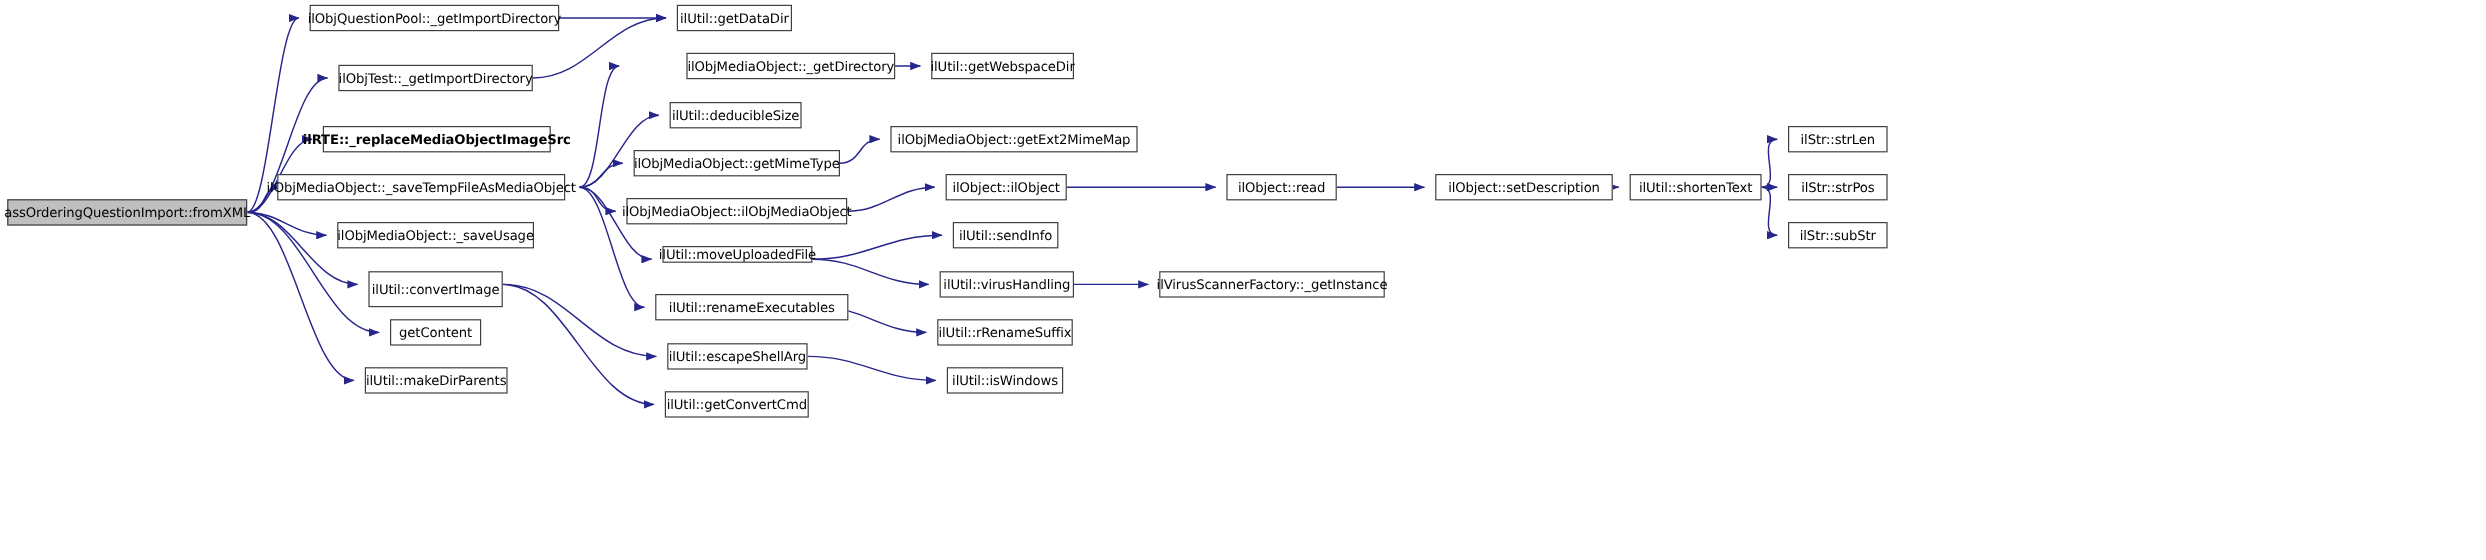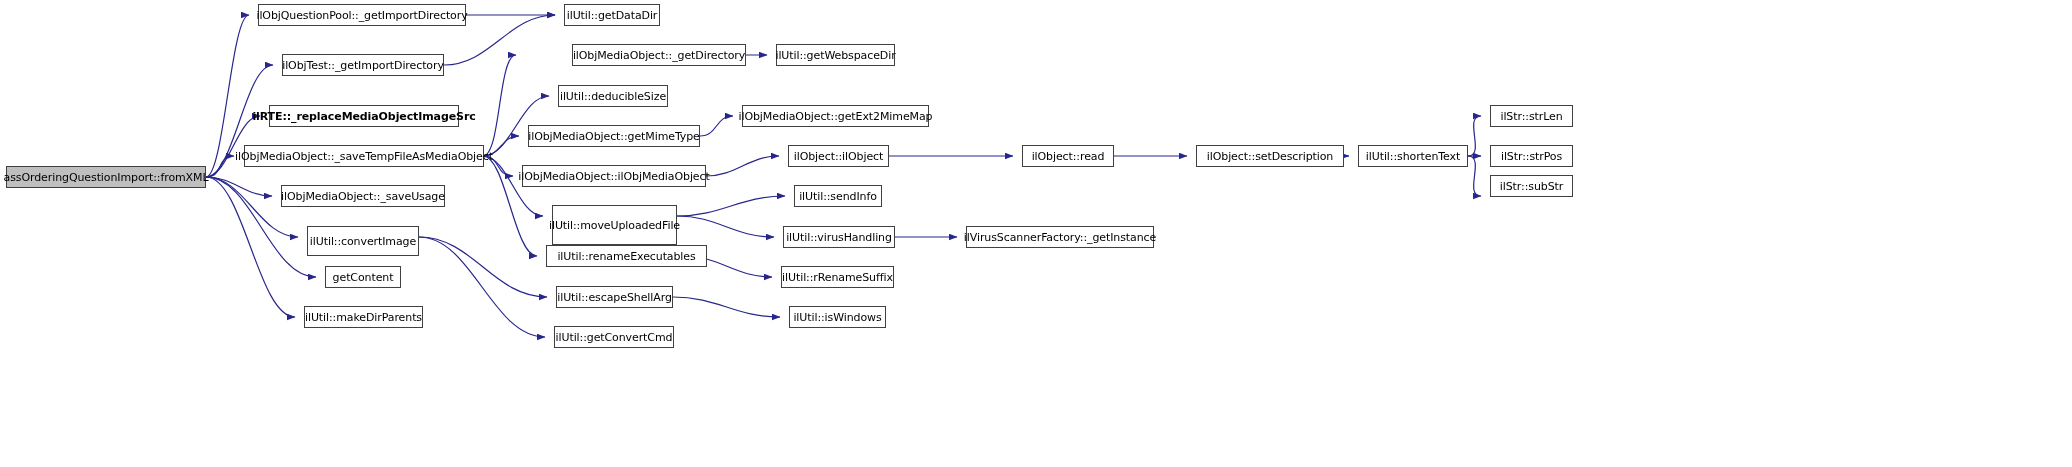--- a/index.html
+++ b/index.html
@@ -97,21 +97,21 @@
       </div>
       <div class="node" style="left: 258px; top: 4px; width: 208px; height: 22px;">
         <span class="node-label">ilObjQuestionPool::_getImportDirectory</span>
       </div>
       <div class="node" style="left: 282px; top: 54px; width: 162px; height: 22px;">
         <span class="node-label">ilObjTest::_getImportDirectory</span>
       </div>
       <div class="node" style="left: 269px; top: 105px; width: 190px; height: 22px; font-weight: bold;">
         <span class="node-label">ilRTE::_replaceMediaObjectImageSrc</span>
       </div>
-      <div class="node" style="left: 244px; top: 145px; width: 240px; height: 22px;">
+      <div class="node" style="left: 231px; top: 145px; width: 240px; height: 22px;">
         <span class="node-label">ilObjMediaObject::_saveTempFileAsMediaObject</span>
       </div>
       <div class="node" style="left: 281px; top: 185px; width: 164px; height: 22px;">
         <span class="node-label">ilObjMediaObject::_saveUsage</span>
       </div>
       <div class="node" style="left: 307px; top: 226px; width: 112px; height: 30px;">
         <span class="node-label">ilUtil::convertImage</span>
       </div>
       <div class="node" style="left: 325px; top: 266px; width: 76px; height: 22px;">
         <span class="node-label">getContent</span>
@@ -127,36 +127,36 @@
       </div>
       <div class="node" style="left: 558px; top: 85px; width: 110px; height: 22px;">
         <span class="node-label">ilUtil::deducibleSize</span>
       </div>
       <div class="node" style="left: 528px; top: 125px; width: 172px; height: 22px;">
         <span class="node-label">ilObjMediaObject::getMimeType</span>
       </div>
       <div class="node" style="left: 522px; top: 165px; width: 184px; height: 22px;">
         <span class="node-label">ilObjMediaObject::ilObjMediaObject</span>
       </div>
-      <div class="node" style="left: 552px; top: 205px; width: 125px; height: 40px;">
+      <div class="node" style="left: 552px; top: 205px; width: 125px; height: 14px;">
         <span class="node-label">ilUtil::moveUploadedFile</span>
       </div>
       <div class="node" style="left: 546px; top: 245px; width: 161px; height: 22px;">
         <span class="node-label">ilUtil::renameExecutables</span>
       </div>
       <div class="node" style="left: 556px; top: 286px; width: 117px; height: 22px;">
         <span class="node-label">ilUtil::escapeShellArg</span>
       </div>
       <div class="node" style="left: 554px; top: 326px; width: 120px; height: 22px;">
         <span class="node-label">ilUtil::getConvertCmd</span>
       </div>
       <div class="node" style="left: 776px; top: 44px; width: 119px; height: 22px;">
         <span class="node-label">ilUtil::getWebspaceDir</span>
       </div>
-      <div class="node" style="left: 742px; top: 105px; width: 187px; height: 22px;">
+      <div class="node" style="left: 742px; top: 105px; width: 206px; height: 22px;">
         <span class="node-label">ilObjMediaObject::getExt2MimeMap</span>
       </div>
       <div class="node" style="left: 788px; top: 145px; width: 101px; height: 22px;">
         <span class="node-label">ilObject::ilObject</span>
       </div>
       <div class="node" style="left: 794px; top: 185px; width: 88px; height: 22px;">
         <span class="node-label">ilUtil::sendInfo</span>
       </div>
       <div class="node" style="left: 783px; top: 226px; width: 112px; height: 22px;">
         <span class="node-label">ilUtil::virusHandling</span>
@@ -178,17 +178,17 @@
       </div>
       <div class="node" style="left: 1358px; top: 145px; width: 110px; height: 22px;">
         <span class="node-label">ilUtil::shortenText</span>
       </div>
       <div class="node" style="left: 1490px; top: 105px; width: 83px; height: 22px;">
         <span class="node-label">ilStr::strLen</span>
       </div>
       <div class="node" style="left: 1490px; top: 145px; width: 83px; height: 22px;">
         <span class="node-label">ilStr::strPos</span>
       </div>
-      <div class="node" style="left: 1490px; top: 175px; width: 83px; height: 22px;">
+      <div class="node" style="left: 1490px; top: 185px; width: 83px; height: 22px;">
         <span class="node-label">ilStr::subStr</span>
       </div>
     </div>
 </div>
 
 </body></html>

